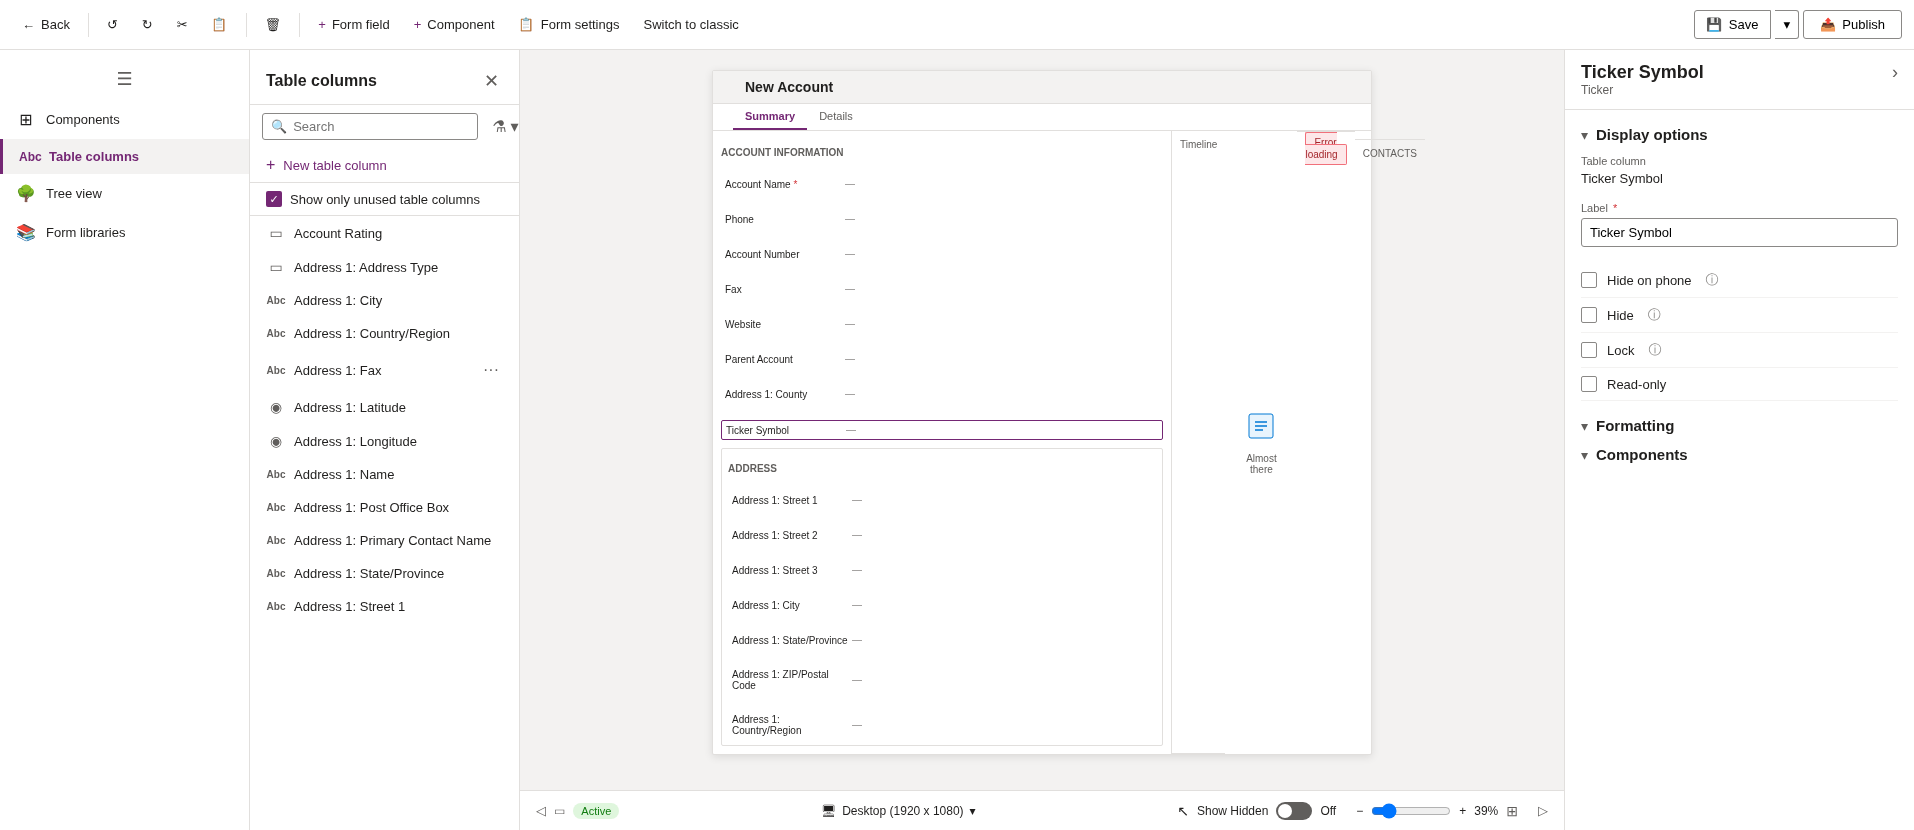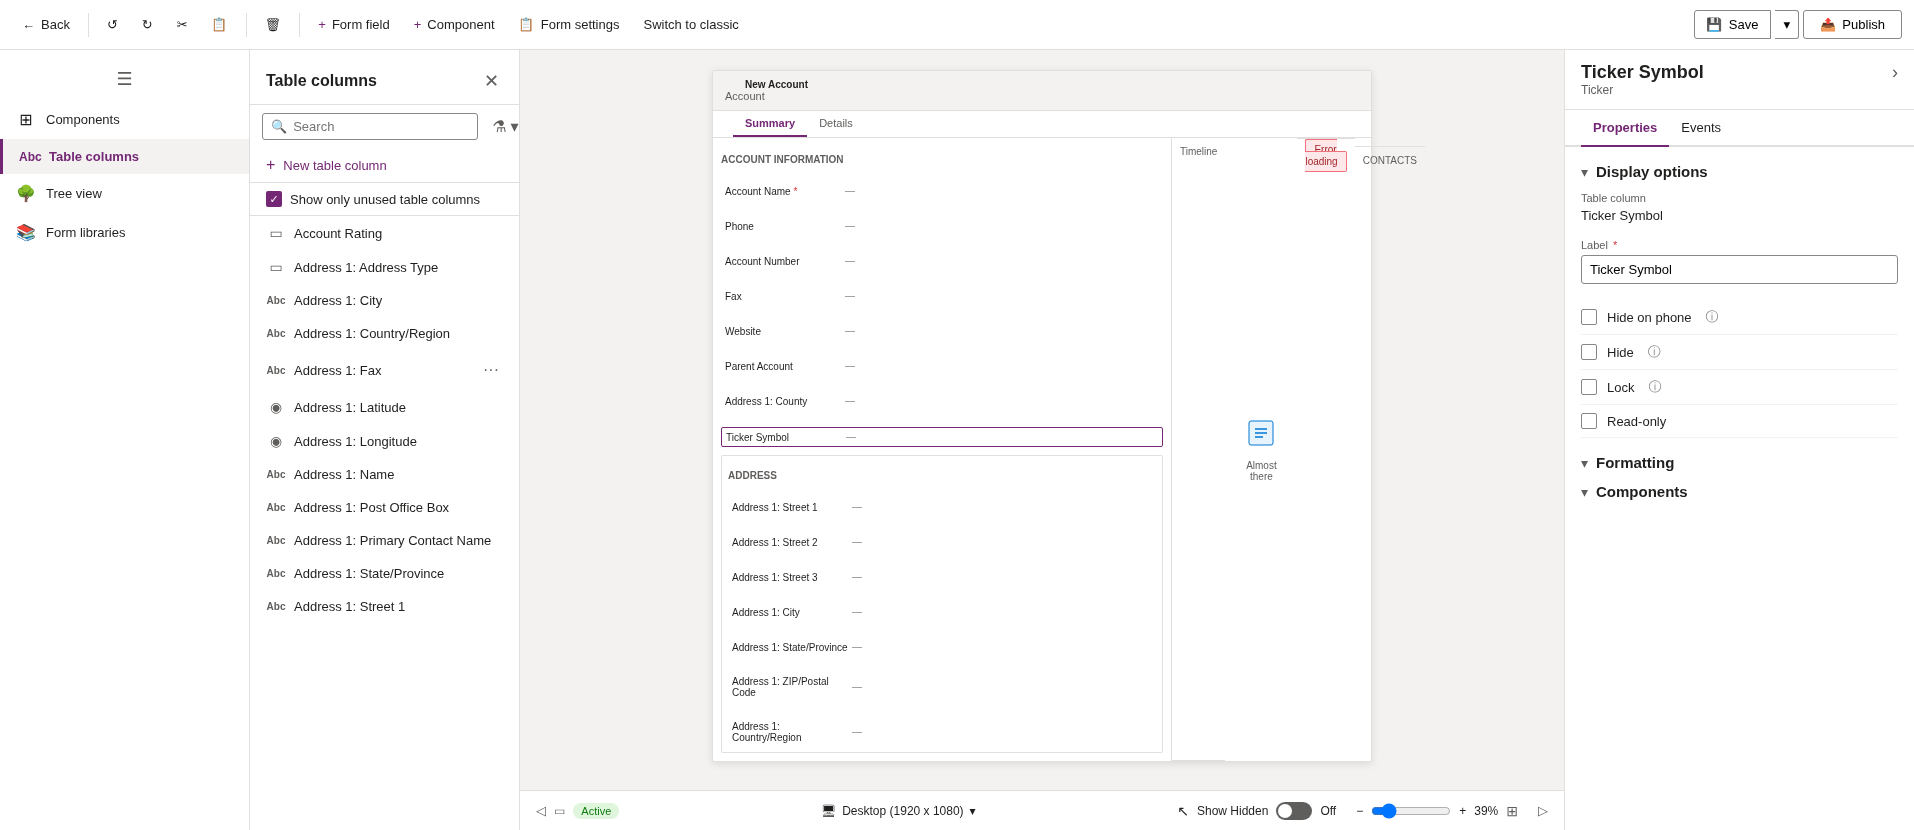--- a/index.html
+++ b/index.html
@@ -117,21 +117,21 @@
       display: flex; align-items: flex-start; justify-content: center;
       padding: 20px;
     }
     .form-preview {
       background: #fff; border: 1px solid #e1dfdd; border-radius: 2px;
       width: 660px; font-size: 11px; box-shadow: 0 2px 8px rgba(0,0,0,0.1);
     }
     .form-header {
       background: #f3f2f1; padding: 8px 12px; border-bottom: 1px solid #e1dfdd;
     }
-    .form-title { font-size: 10px; font-weight: 600; padding-left: 20px; }
+    .form-title { font-size: 14px; font-weight: 600; padding-left: 20px; }
     .form-subtitle { font-size: 11px; color: #605e5c; }
     .form-tabs { display: flex; gap: 0; border-bottom: 1px solid #e1dfdd; padding: 0 20px; }
     .form-tab {
       padding: 6px 12px; cursor: pointer; font-size: 11px; color: #605e5c; border-bottom: 2px solid transparent;
     }
     .form-tab.active { color: #742774; border-bottom: 2px solid #742774; font-weight: 600; }
     .form-body { display: flex; }
     .form-main { flex: 1; padding: 8px; }
     .form-section-title { font-size: 10px; font-weight: 600; color: #605e5c; margin: 8px 0 4px; text-transform: uppercase; }
     .form-field-row { display: flex; align-items: center; padding: 3px 4px; margin-top: 17px; }
@@ -379,21 +379,20 @@
       </div>
     </div>
   </div>
 
   <div class="canvas-area">
     <div class="canvas-content">
 
       <div class="form-preview">
         <div class="form-header">
           <div class="form-title">New Account</div>
-          <div class="form-subtitle">Account</div>
         </div>
         <div class="form-tabs">
           <div class="form-tab active">Summary</div>
           <div class="form-tab">Details</div>
         </div>
         <div class="form-body">
           <div class="form-main">
             <div class="form-section-title">ACCOUNT INFORMATION</div>
             <div class="form-field-row">
               <span class="form-field-label">Account Name <span style="color:#d13438">*</span></span>
@@ -520,24 +519,20 @@
   </div>
 
   <div class="right-panel">
     <div class="right-panel-header">
       <div>
         <div class="right-panel-title">Ticker Symbol</div>
         <div class="right-panel-subtitle">Ticker</div>
       </div>
       <button class="right-panel-chevron">›</button>
     </div>
-    <div class="right-panel-tabs">
-      <div class="right-panel-tab active">Properties</div>
-      <div class="right-panel-tab">Events</div>
-    </div>
     <div class="right-panel-content scrollbar-thin">
 
       <div class="section-header">
         <span class="section-expand">▾</span>
         <span class="section-header-title">Display options</span>
       </div>
 
       <div class="prop-group">
         <div class="prop-label">Table column</div>
         <div class="prop-value">Ticker Symbol</div>

